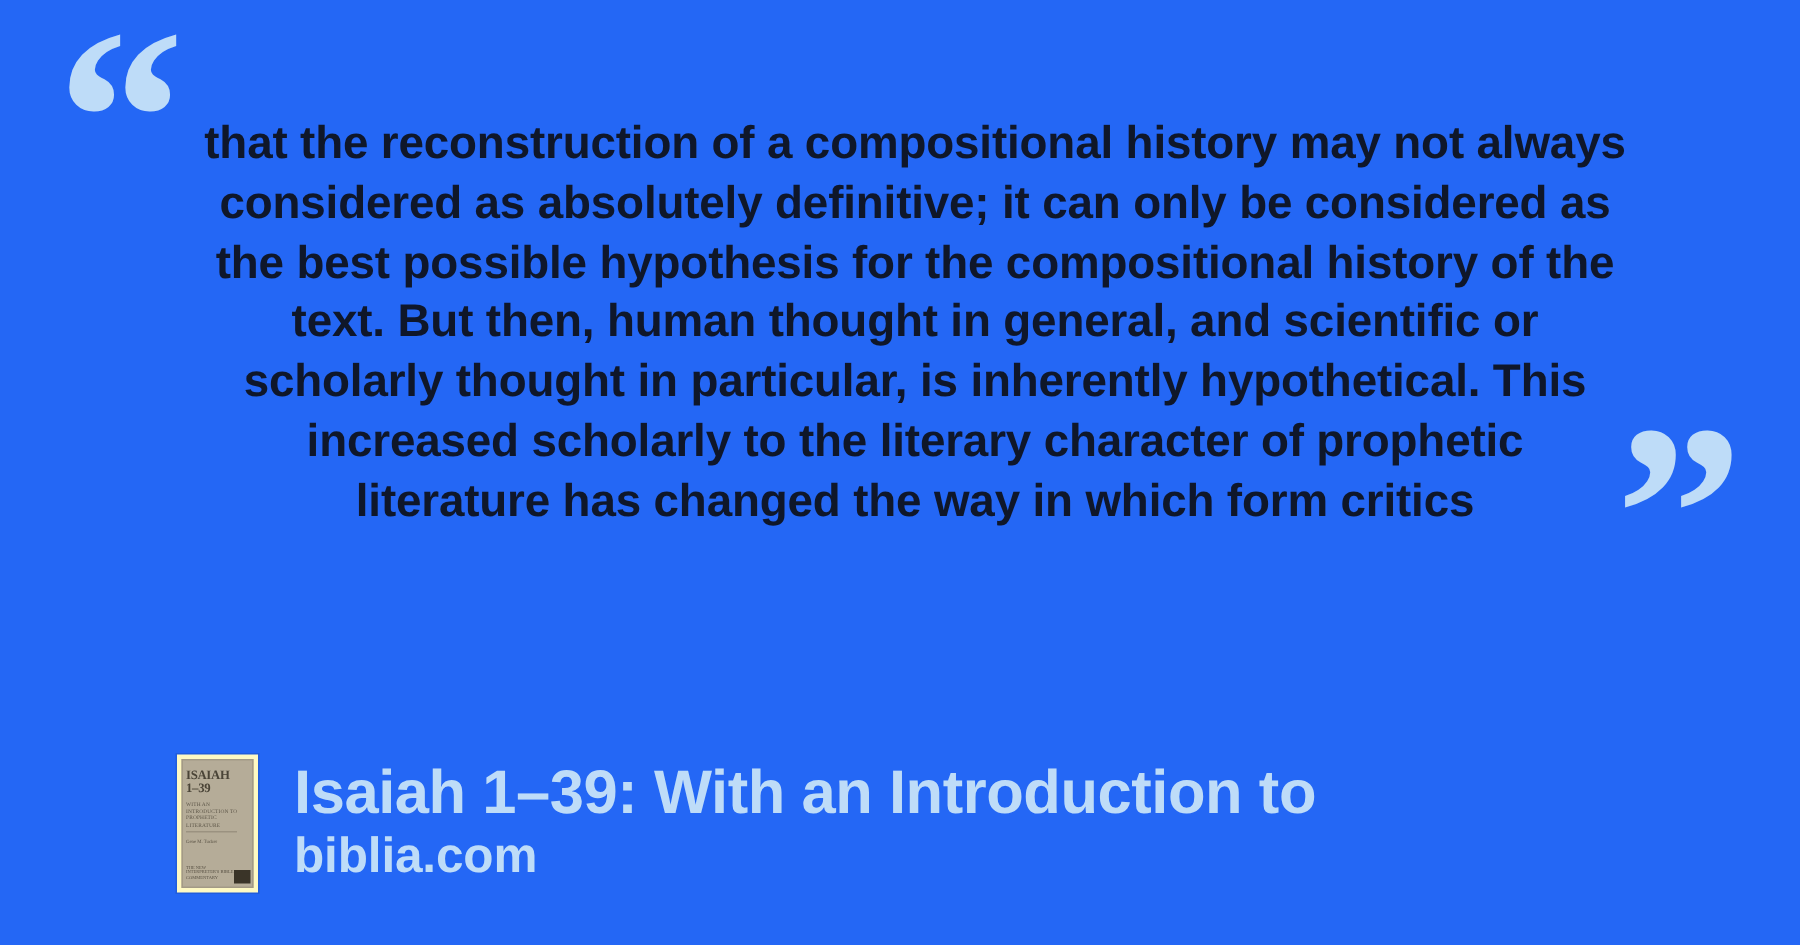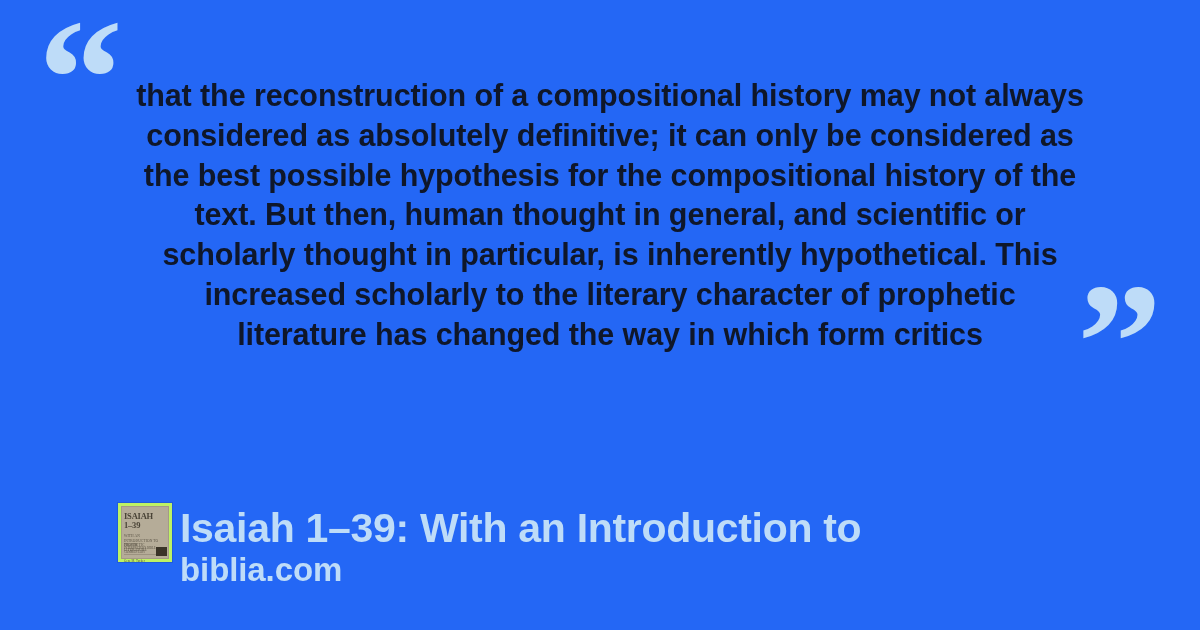--- a/index.html
+++ b/index.html
@@ -60,22 +60,22 @@
     position: absolute;
     left: 118px;
     top: 503px;
     display: flex;
     align-items: flex-start;
   }
 
   .book-cover {
     position: relative;
     width: 54px;
-    height: 59px;
-    background: #bef264;
+    height: 92px;
+    background: #fef9c3;
     flex: 0 0 auto;
     overflow: hidden;
     box-shadow: 0 0 0 1px rgba(0,0,0,0.10);
   }
   .book-cover .cv-inner {
     position: absolute;
     left: 3px;
     top: 3px;
     right: 3px;
     bottom: 3px;
@@ -135,21 +135,21 @@
   .book-cover .cv-logo {
     position: absolute;
     right: 5px;
     bottom: 6px;
     width: 11px;
     height: 9px;
     background: #3a3428;
   }
 
   .footer-text {
-    margin-left: 8px;
+    margin-left: 24px;
     padding-top: 2px;
   }
   .book-title {
     color: #bedcf8;
     font-weight: 700;
     font-size: 41px;
     line-height: 46px;
     letter-spacing: -0.3px;
     white-space: nowrap;
   }

